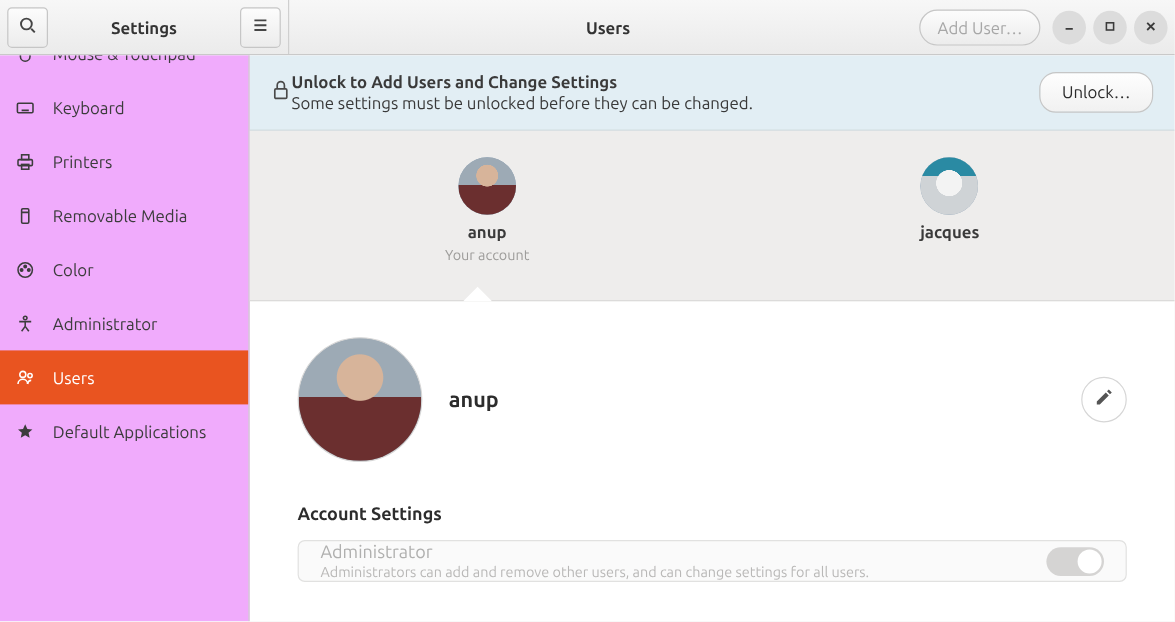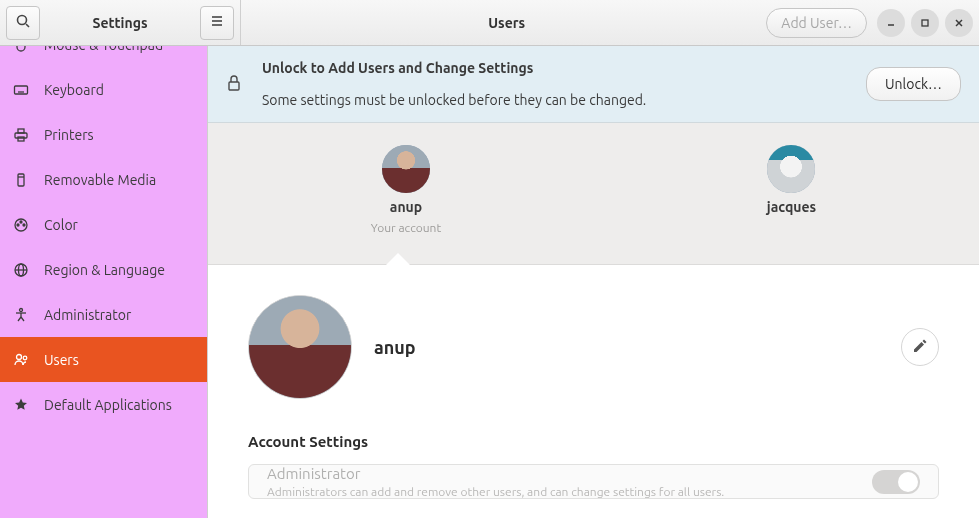--- a/index.html
+++ b/index.html
@@ -24,24 +24,24 @@
 
 .sidebar { width: 208px; background: #f0abfc; border-right: 1px solid #cfcfcf; overflow: hidden; position: relative; }
 .sidebar-inner { position: absolute; left: 0; right: 0; top: -24px; }
 .side-item { height: 45px; display: flex; align-items: center; padding: 0 12px; gap: 14px; color: #3c3c3c; font-size: 14px; cursor: pointer; }
 .side-item.active { background: #e95420; color: #fff; }
 .side-item .icon { width: 18px; display: flex; justify-content: center; color: inherit; }
 .side-item svg { width: 16px; height: 16px; }
 
 .content { flex: 1; display: flex; flex-direction: column; background: #f6f5f4; overflow: hidden; }
 
-.unlock-bar { background: #e2eef4; padding: 14px 18px; display: flex; align-items: center; gap: 20px; border-bottom: 1px solid #d0d9dd; }
+.unlock-bar { background: #e2eef4; padding: 14px 18px; display: flex; align-items: center; gap: 1px; border-bottom: 1px solid #d0d9dd; }
 .unlock-bar .lock-icon { color: #4a4a4a; }
 .unlock-text-title { font-weight: 700; font-size: 14px; color: #3a3a3a; }
-.unlock-text-sub { font-size: 14px; color: #3a3a3a; margin-top: 16px; }
+.unlock-text-sub { font-size: 14px; color: #3a3a3a; margin-top: 2px; }
 .unlock-btn { margin-left: auto; height: 34px; padding: 0 18px; border: 1px solid #c6c6c6; border-radius: 14px; background: linear-gradient(to bottom, #fefefe, #f1f1f1); color: #2c2c2c; font-size: 14px; cursor: pointer; }
 
 .user-strip { position: relative; background: #eeedec; padding: 22px 0 30px; display: flex; justify-content: space-around; align-items: flex-start; border-bottom: 1px solid #dcdbda; }
 .user-chip { display: flex; flex-direction: column; align-items: center; gap: 6px; cursor: pointer; }
 .user-chip .avatar-sm { width: 48px; height: 48px; border-radius: 50%; background: #879db2 center/cover; position: relative; overflow: hidden; }
 .avatar-sm.anup::after, .avatar-lg::after { content: ""; position: absolute; inset: 0; background: radial-gradient(circle at 50% 32%, #d7b49a 0%, #d7b49a 22%, transparent 23%), linear-gradient(to bottom, transparent 48%, #6b2f2f 48%, #6b2f2f 100%), #9daab5; }
 .avatar-sm.jacques::after { content: ""; position: absolute; inset: 0; background: radial-gradient(circle at 50% 45%, #f3f3f3 0%, #f3f3f3 30%, transparent 31%), linear-gradient(to bottom, #2a8aa3 0%, #2a8aa3 32%, transparent 32%), #cfd3d6; }
 .user-chip .name { font-weight: 700; font-size: 14px; color: #3a3a3a; }
 .user-chip .sub { font-size: 12px; color: #9d9c9a; }
 .pointer-notch { position: absolute; bottom: -1px; left: 0; width: 0; height: 0; border-left: 12px solid transparent; border-right: 12px solid transparent; border-bottom: 12px solid #fff; }
@@ -157,30 +157,20 @@
         <div class="side-item">
           <span class="icon">
             <svg viewBox="0 0 16 16" fill="none" stroke="currentColor" stroke-width="1.3">
               <circle cx="8" cy="8" r="6"></circle>
               <circle cx="8" cy="5" r="1" fill="currentColor"></circle>
               <circle cx="11" cy="8" r="1" fill="currentColor"></circle>
               <circle cx="5" cy="8" r="1" fill="currentColor"></circle>
             </svg>
           </span>
           <span>Color</span>
-        </div>
-        <div class="side-item">
-          <span class="icon">
-            <svg viewBox="0 0 16 16" fill="none" stroke="currentColor" stroke-width="1.3">
-              <circle cx="8" cy="8" r="6"></circle>
-              <ellipse cx="8" cy="8" rx="2.5" ry="6"></ellipse>
-              <line x1="2" y1="8" x2="14" y2="8"></line>
-            </svg>
-          </span>
-          <span>Region &amp; Language</span>
         </div>
         <div class="side-item">
           <span class="icon">
             <svg viewBox="0 0 16 16" fill="none" stroke="currentColor" stroke-width="1.3">
               <circle cx="8" cy="3" r="1.5"></circle>
               <line x1="3" y1="6" x2="13" y2="6"></line>
               <line x1="8" y1="6" x2="8" y2="10"></line>
               <line x1="8" y1="10" x2="5" y2="14"></line>
               <line x1="8" y1="10" x2="11" y2="14"></line>
             </svg>

